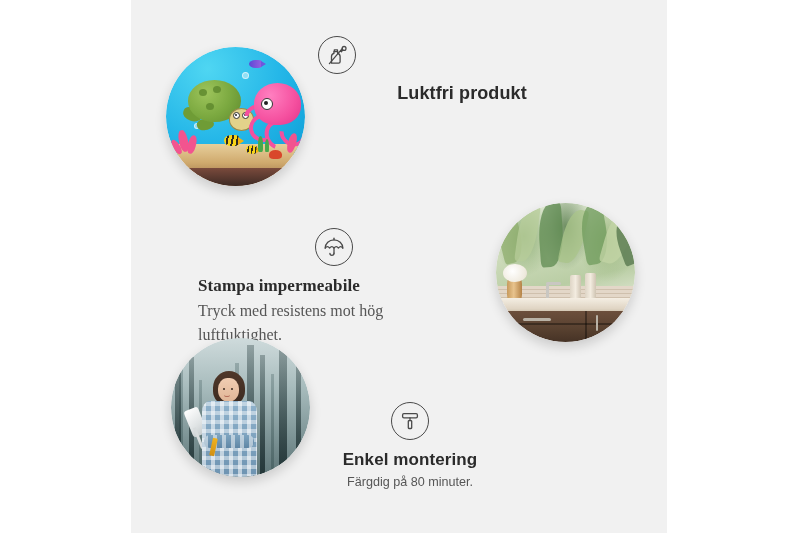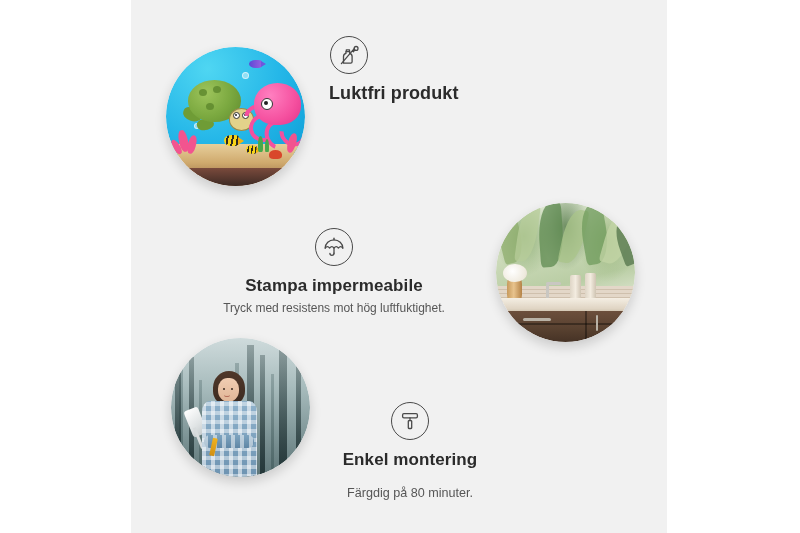--- a/index.html
+++ b/index.html
@@ -270,33 +270,33 @@
     letter-spacing: 0.1px;
     margin: 9px 0 5px 0;
   }
   .f-body {
     font-size: 12.8px;
     line-height: 1.5;
     color: #565656;
   }
 
   
-  #feature-odourless { left: 329px; top: 36px; width: 290px; }
+  #feature-odourless { left: 317px; top: 36px; width: 290px; text-align: center; }
   #feature-odourless .icon-circle { margin-left: 1px; }
 
   
-  #feature-waterproof { left: 198px; top: 228px; width: 272px; text-align: center; }
+  #feature-waterproof { left: 198px; top: 228px; width: 272px; text-align: left; font-family: Liberation Serif, serif; }
   #feature-waterproof .icon-circle { margin: 0 auto; }
   #feature-waterproof .f-title { font-size: 17px; margin: 10px 0 3px 0; }
-  #feature-waterproof .f-body { font-size: 12px; }
+  #feature-waterproof .f-body { font-size: 16px; }
 
   
   #feature-easymount { left: 305px; top: 402px; width: 210px; text-align: center; }
   #feature-easymount .icon-circle { margin: 0 auto; }
-  #feature-easymount .f-title { font-size: 17px; margin: 10px 0 14px 0; }
+  #feature-easymount .f-title { font-size: 17px; margin: 10px 0 3px 0; }
   #feature-easymount .f-body { font-size: 12.6px; }
 </style>
 </head>
 <body>
 
 <div id="page">
   <div id="panel"></div>
 
   <div class="disc" id="disc-ocean">
     <div class="disc-inner">

